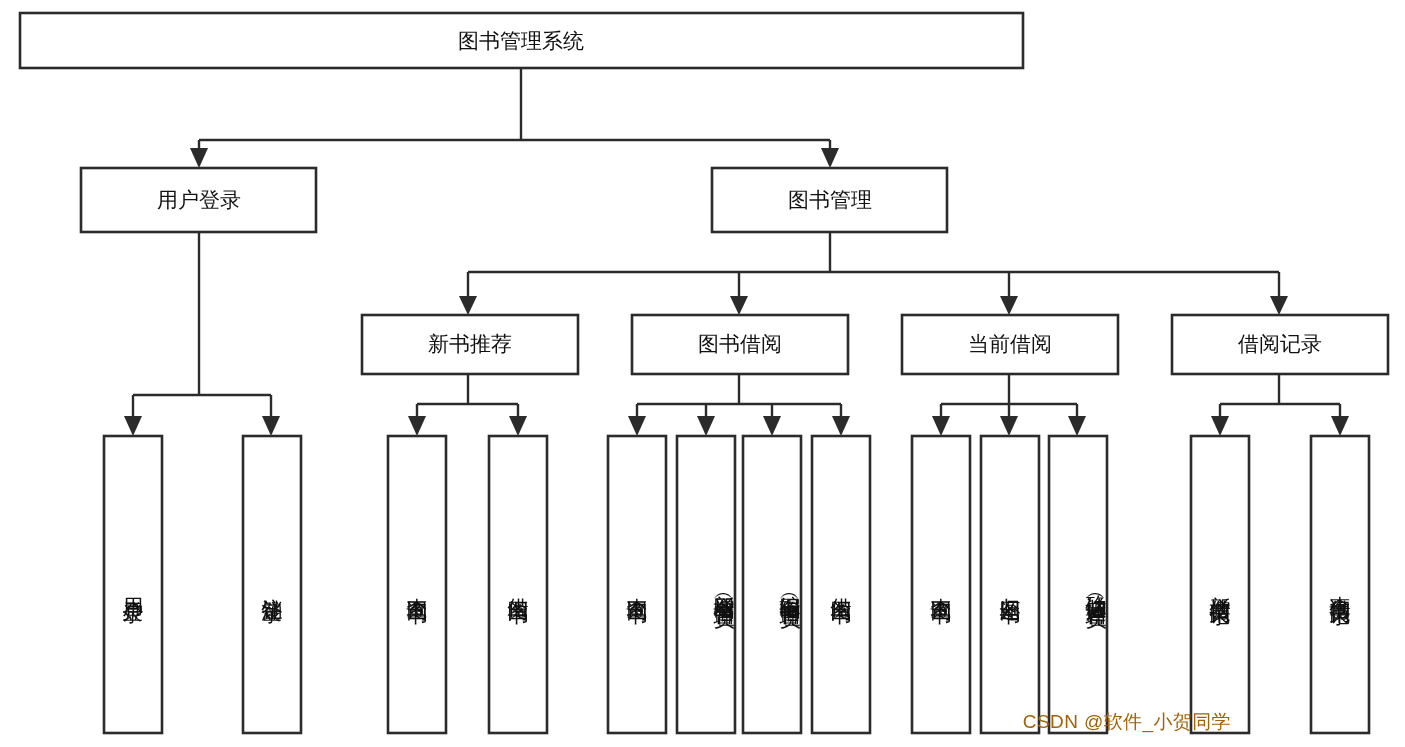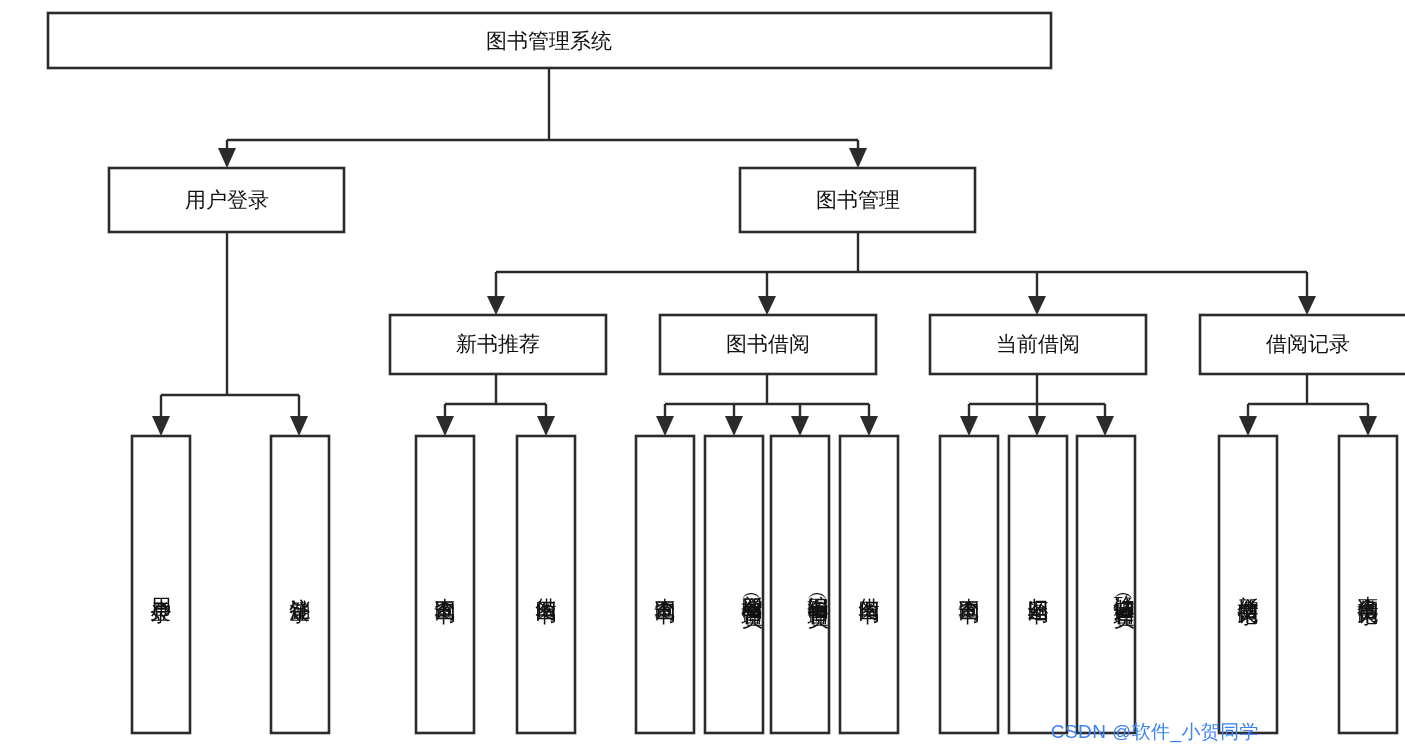--- a/index.html
+++ b/index.html
@@ -11,21 +11,20 @@
     width: 1405px;
     height: 747px;
     font-family: "Liberation Sans", "DejaVu Sans", sans-serif;
     overflow: hidden;
   }
   #diagram-root {
     position: relative;
     width: 1239px;
     height: 747px;
     background: #ffffff;
-    margin-left: 28px;
   }
   svg#tree-svg {
     position: absolute;
     left: 0;
     top: 0;
     width: 1405px;
     height: 747px;
     display: block;
   }
   .node-box {
@@ -46,24 +45,24 @@
   .node-label-h {
     font-family: "Liberation Sans", "DejaVu Sans", sans-serif;
     font-size: 21px;
     fill: #111111;
     text-anchor: middle;
     dominant-baseline: middle;
   }
   .watermark {
     position: absolute;
     right: 8px;
-    bottom: 2px;
+    bottom: 12px;
     font-family: "Liberation Sans", "DejaVu Sans", sans-serif;
     font-size: 19px;
-    color: #3b82f6;
+    color: #a16207;
     letter-spacing: 0.4px;
     white-space: nowrap;
     pointer-events: none;
   }
 </style>
 </head>
 <body>
 
 <div id="diagram-root">
 

